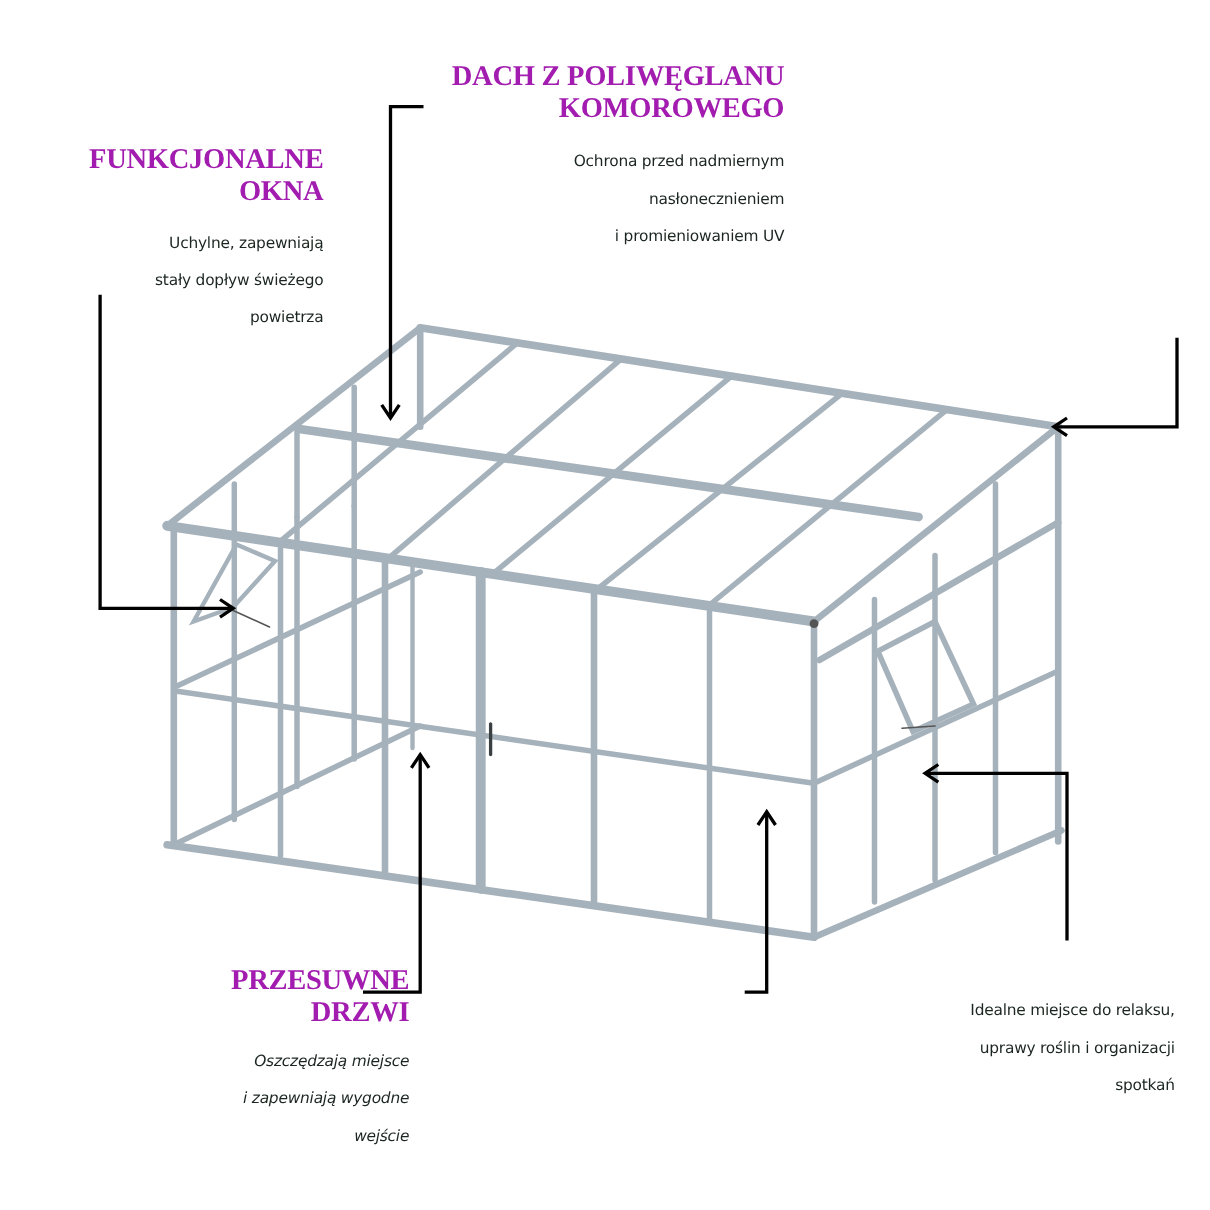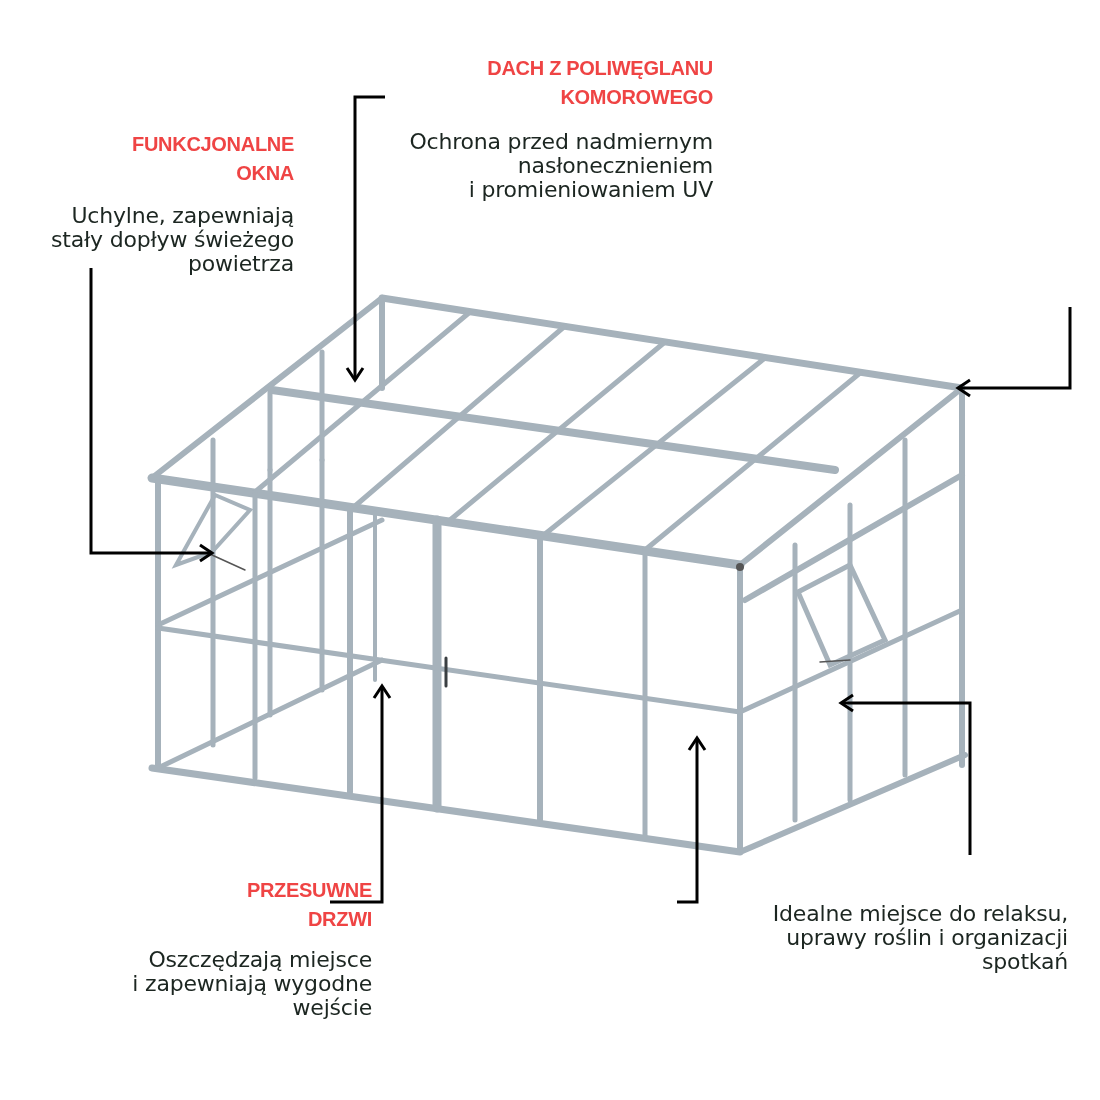--- a/index.html
+++ b/index.html
@@ -1,21 +1,21 @@
 <!DOCTYPE html>
 <html><head>
 <meta charset="utf-8">
 <style>
   html, body { margin: 0; padding: 0; background: #ffffff; }
   body { width: 1100px; height: 1100px; position: relative; overflow: hidden;
          font-family: "DejaVu Sans", "Liberation Sans", sans-serif; color: #13201a; }
   .callout { position: absolute; text-align: right; }
-  .title { font-weight: 700; font-size: 20px; line-height: 29px; letter-spacing: -0.3px;
-           color: #ef4444; white-space: pre-line; font-family: Liberation Sans, sans-serif; }
-  .desc { font-size: 22px; line-height: 24px; color: #1c2621; white-space: pre-line;
+  .title { font-weight: 700; font-size: 26px; line-height: 29px; letter-spacing: -0.3px;
+           color: #a21caf; white-space: pre-line; font-family: Liberation Serif, serif; }
+  .desc { font-size: 14px; line-height: 34px; color: #1c2621; white-space: pre-line;
           margin-top: 14px; font-family: "DejaVu Sans", sans-serif; letter-spacing: -0.2px; }
   svg.scene { position: absolute; left: 0; top: 0; }
 </style>
 </head>
 <body>
 
 <svg class="scene" width="1100" height="1100" viewBox="0 0 1100 1100">
   <g stroke="#a6b2bb" fill="none" stroke-linecap="round">
 
     <line x1="382" y1="298" x2="962" y2="388" stroke-width="7"></line>
@@ -113,21 +113,21 @@
 nasłonecznieniem
 i promieniowaniem UV</div>
 </div>
 
 <div class="callout" style="right:32px; top:119px; width:360px;">
 </div>
 
 <div class="callout" style="right:728px; top:876px; width:300px;">
   <div class="title">PRZESUWNE
 DRZWI</div>
-  <div class="desc" style="">Oszczędzają miejsce
+  <div class="desc" style="font-style:italic;">Oszczędzają miejsce
 i zapewniają wygodne
 wejście</div>
 </div>
 
 <div class="callout" style="right:428px; top:876px; width:320px;">
 </div>
 
 <div class="callout" style="right:32px; top:876px; width:320px;">
   <div class="desc" style="margin-top:26px;">Idealne miejsce do relaksu,
 uprawy roślin i organizacji

